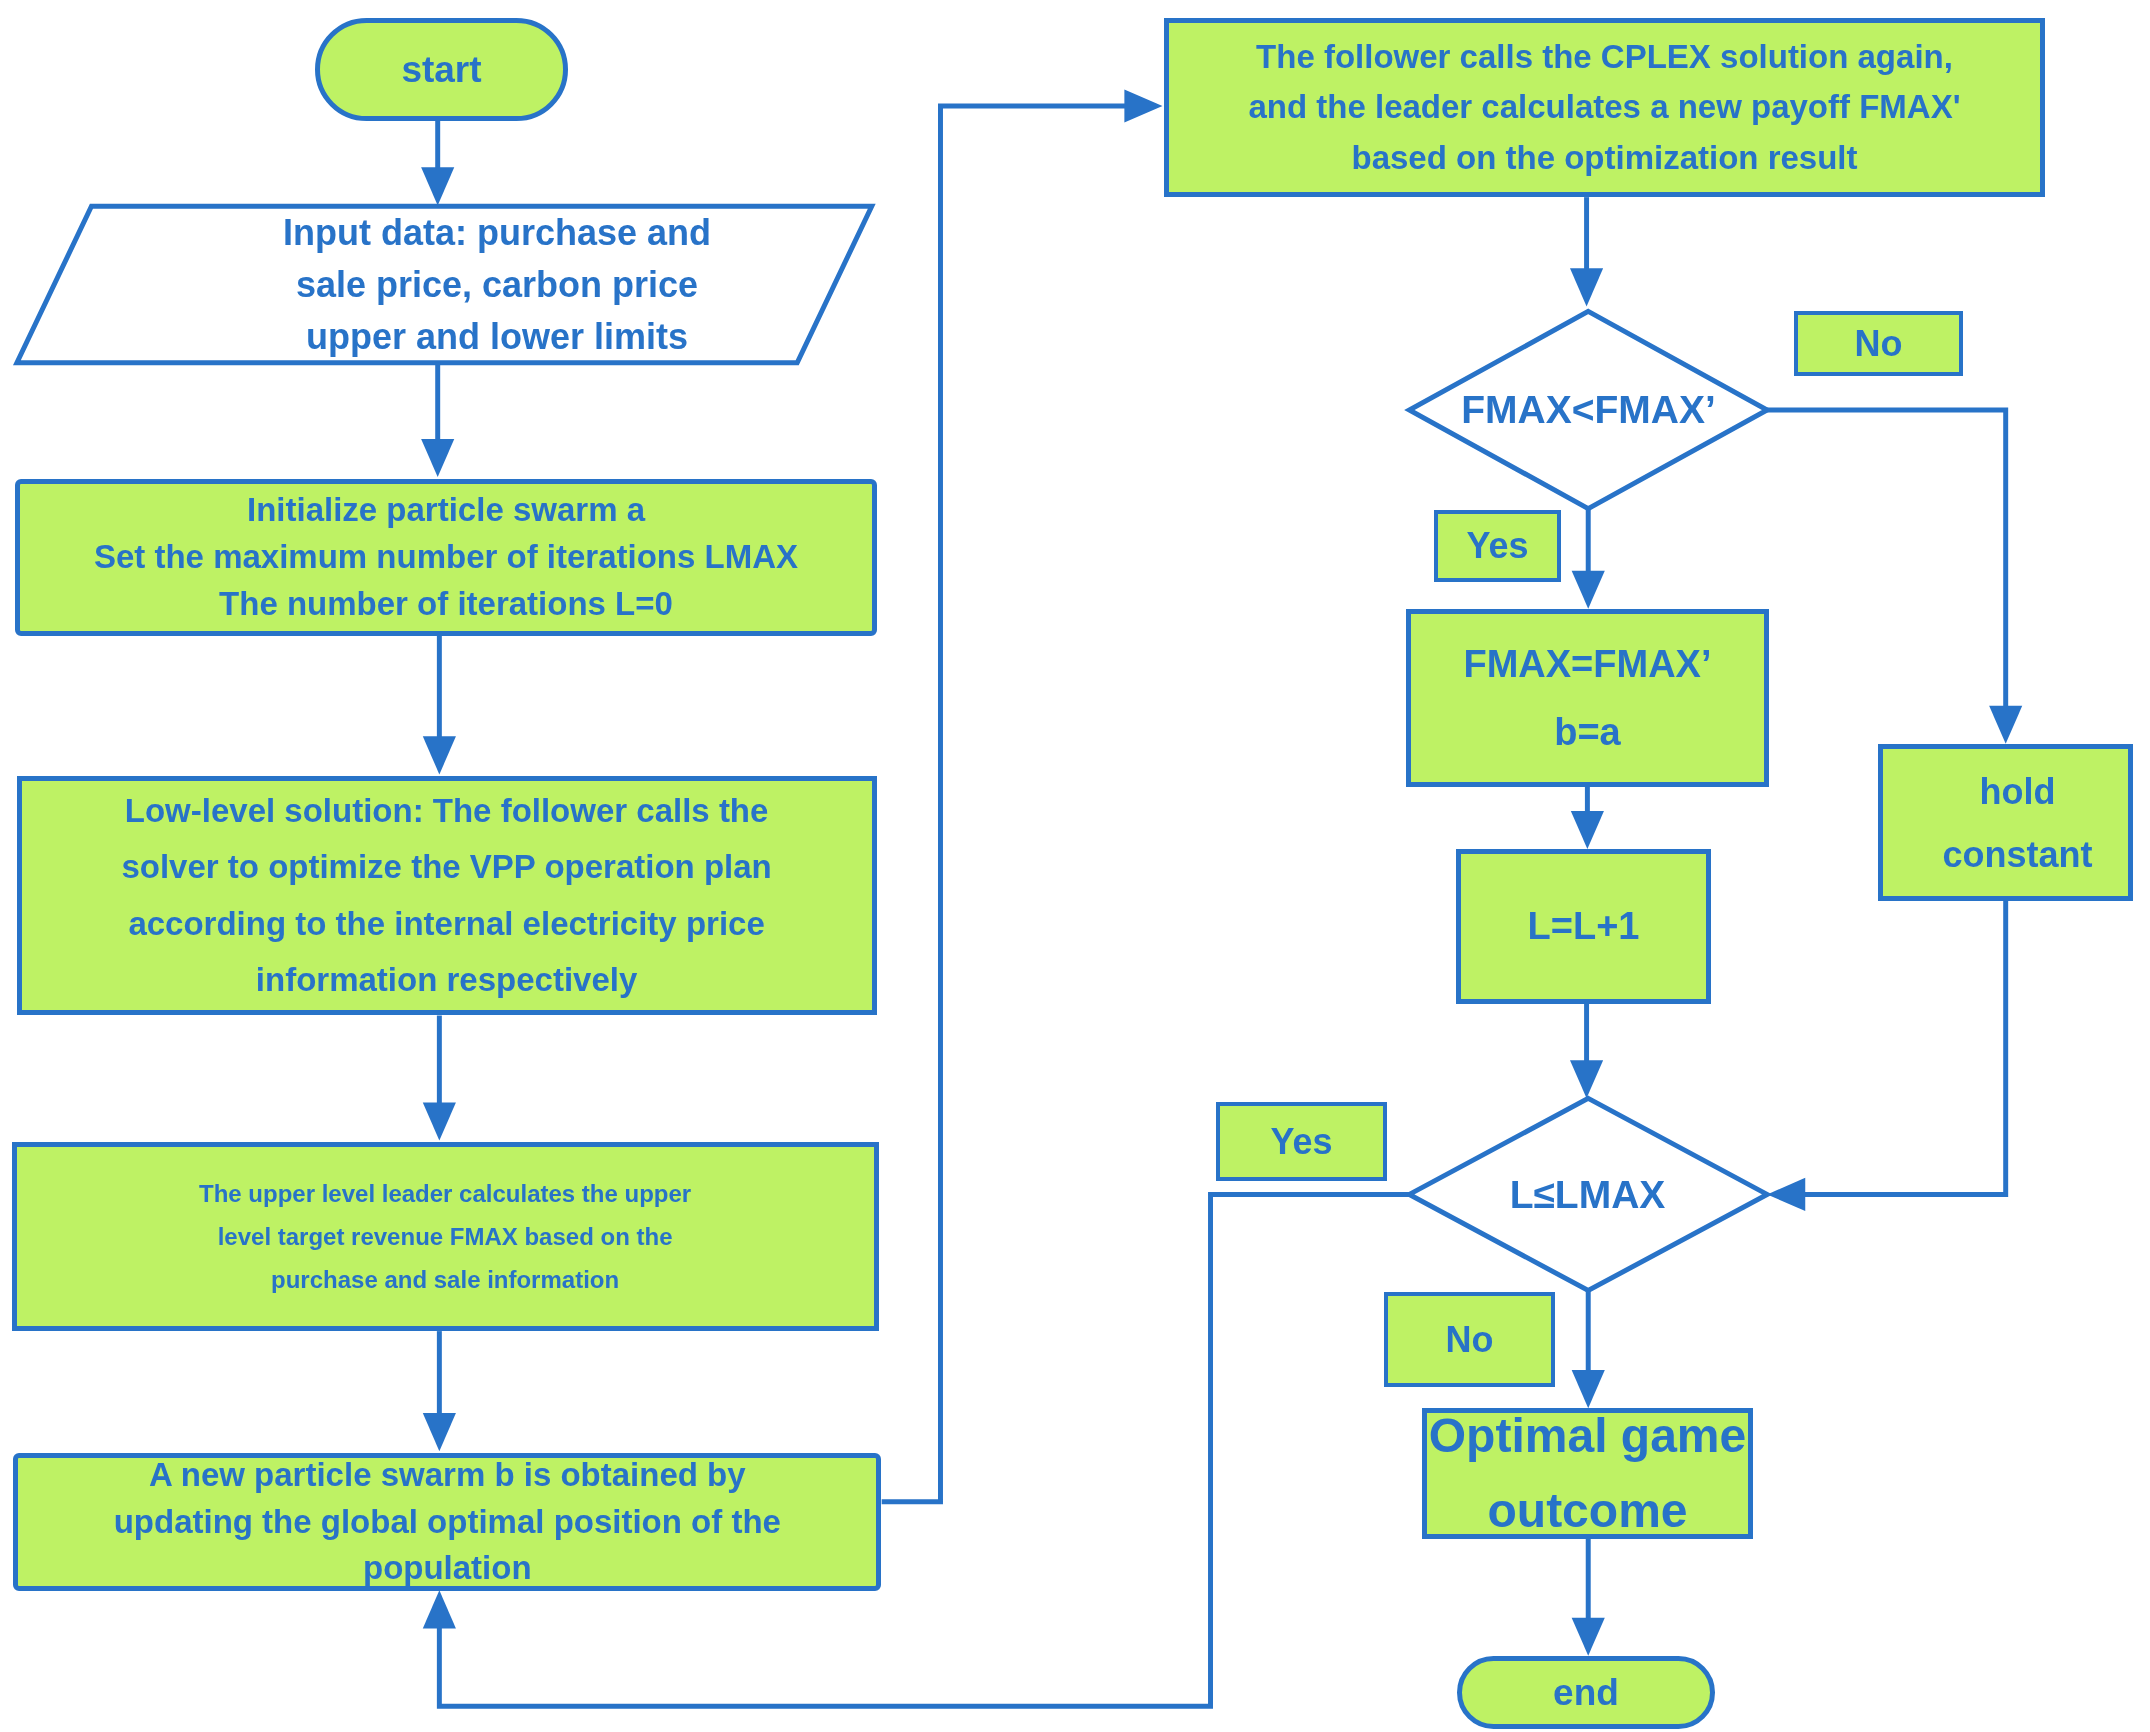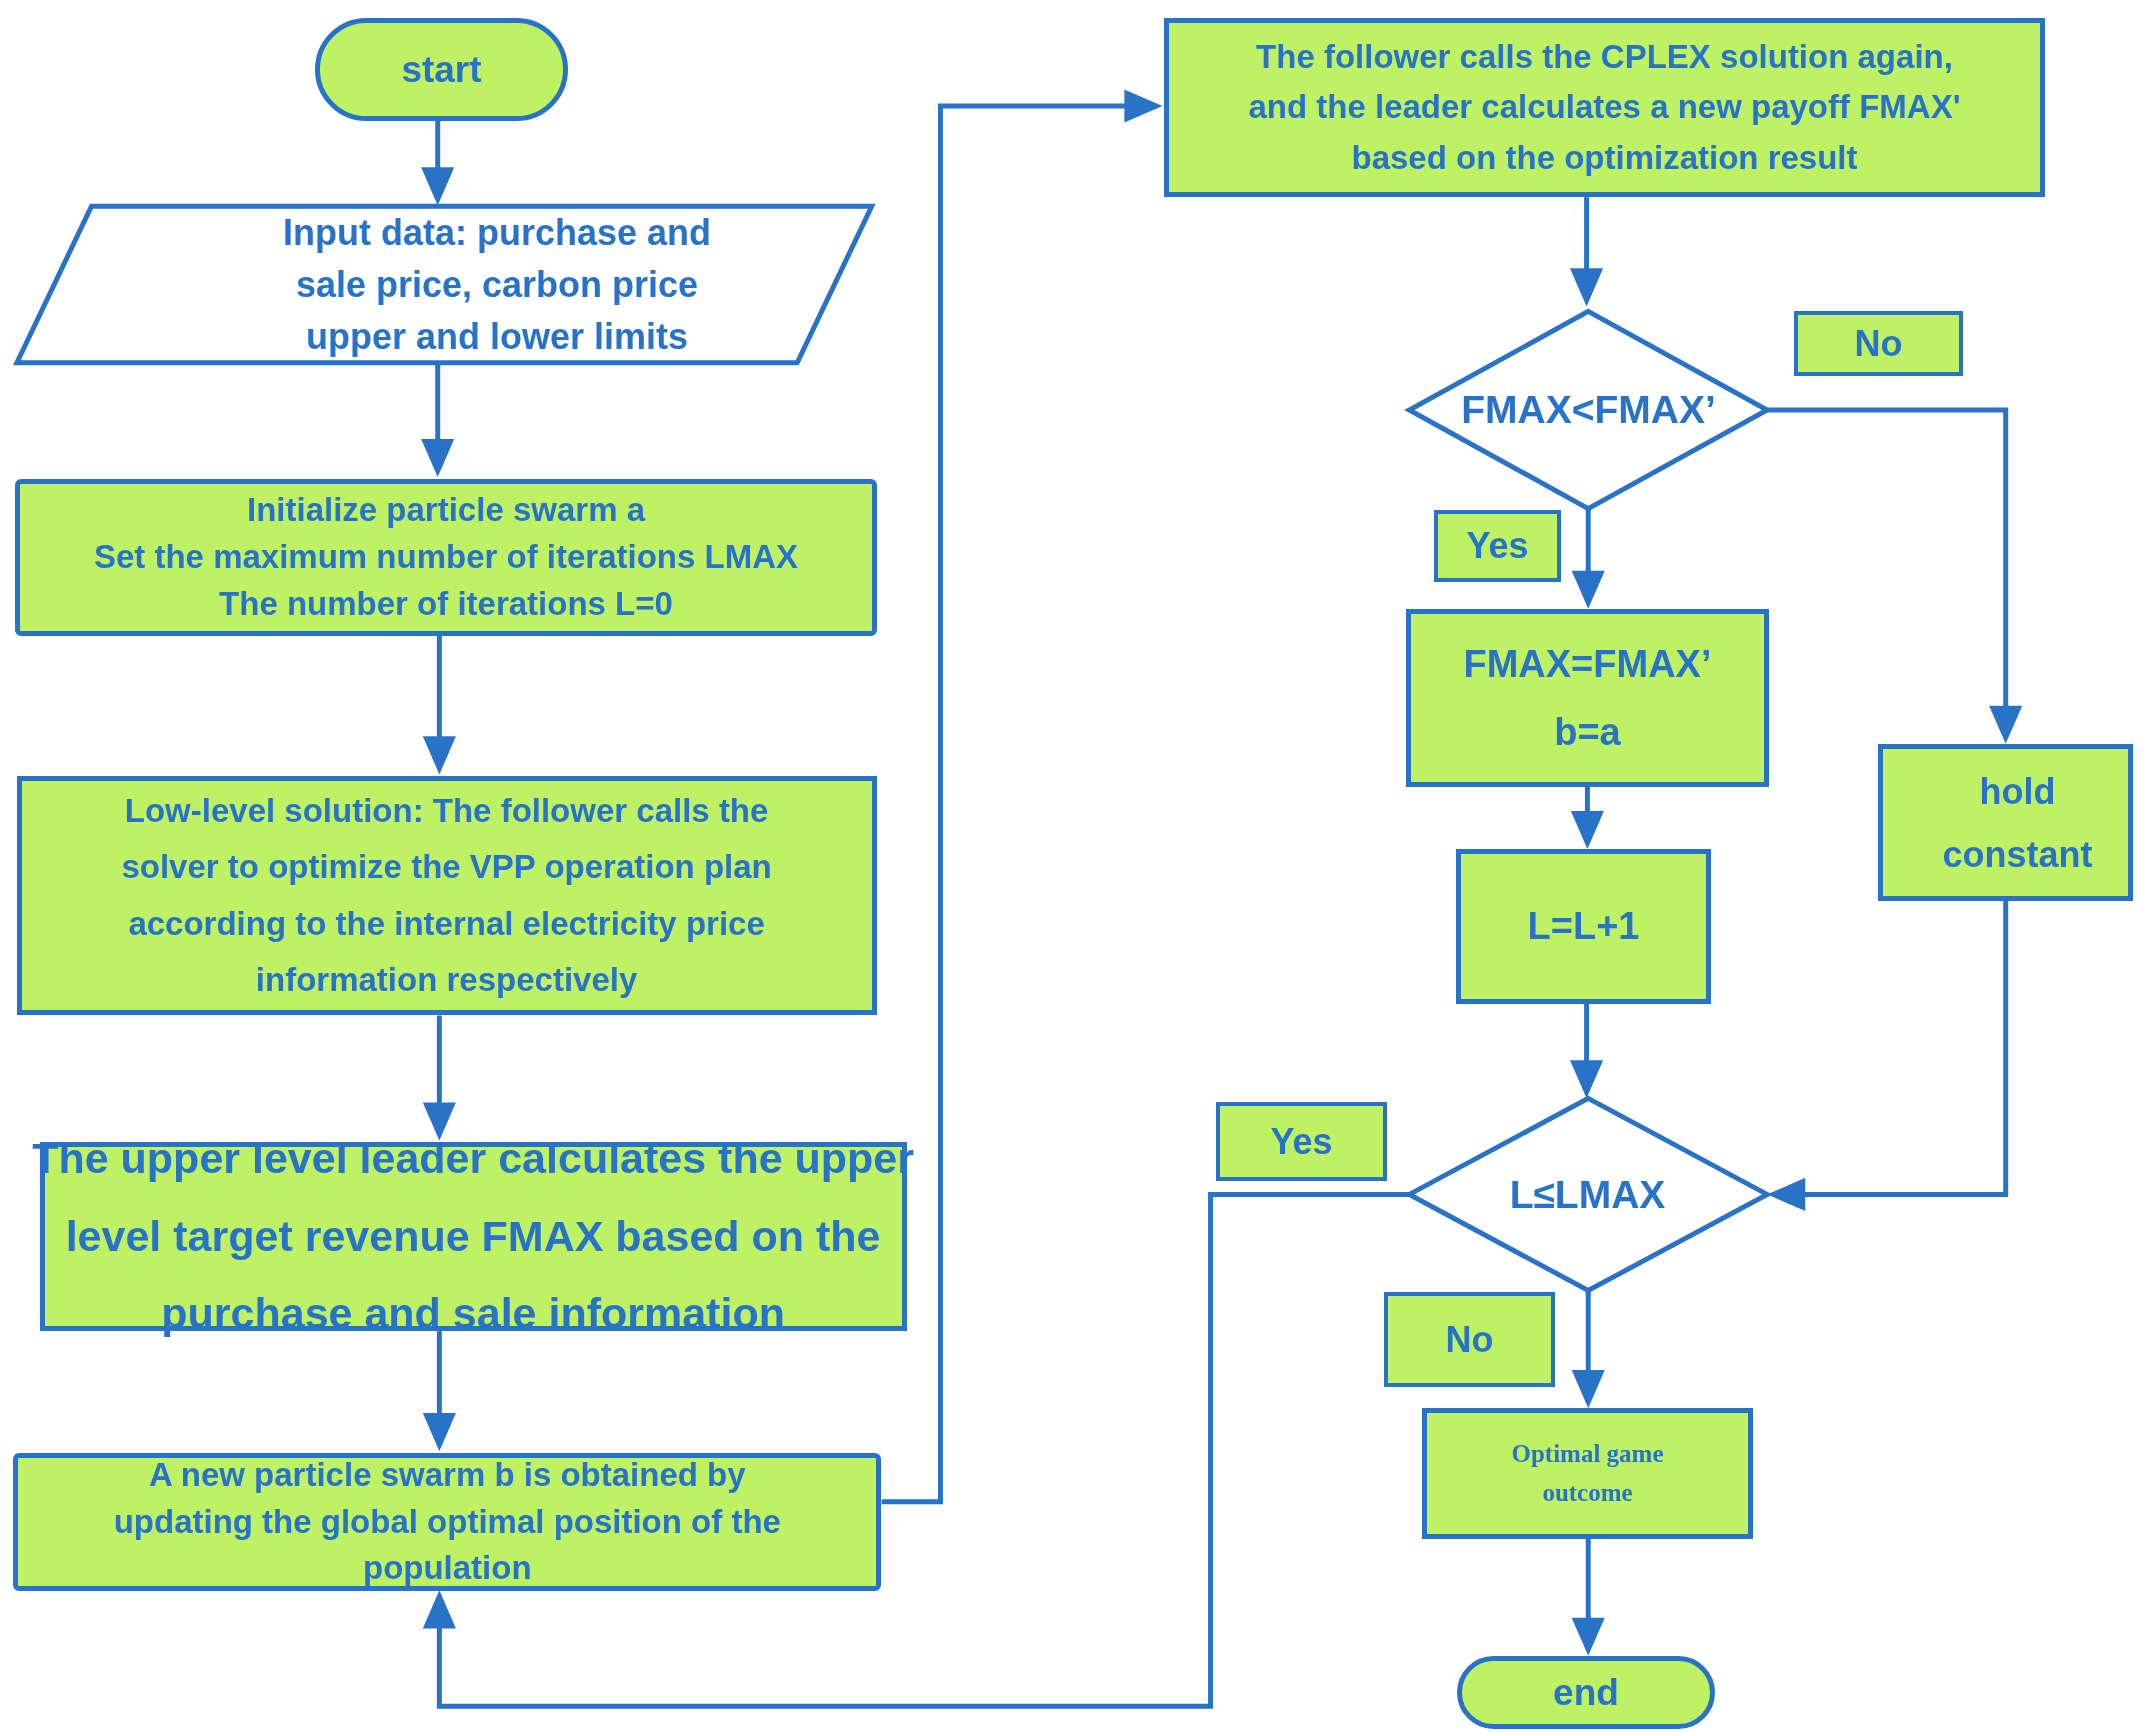--- a/index.html
+++ b/index.html
@@ -36,28 +36,28 @@
     justify-content: center;
     text-align: center;
     background: transparent;
     border: none;
   }
   .line { white-space: nowrap; }
   .stadium { border-radius: 58px; font-size: 37px; }
   .bigbox { font-size: 33px; line-height: 1.42; border-radius: 6px; }
   .cplexbox { font-size: 33px; line-height: 1.53; }
   .lowbox { font-size: 33px; line-height: 1.70; }
-  .upbox { font-size: 43px; line-height: 1.80; margin-left: 28px; }
+  .upbox { font-size: 24px; line-height: 1.80; }
   .parabox { font-size: 36px; line-height: 1.45; }
   .label-sm { font-size: 36px; }
   .diamond-text { font-size: 39px; white-space: nowrap; }
   .fmaxbox { font-size: 38px; line-height: 1.80; }
   .holdbox { font-size: 36px; line-height: 1.75; padding-left: 24px; }
   .incbox { font-size: 38px; }
-  .optbox { font-size: 25px; line-height: 1.55; font-family: Liberation Serif, serif; }
+  .optbox { font-size: 48px; line-height: 1.55; }
 </style>
 </head>
 <body>
 
 <div id="canvas">
 
   <svg id="wires" viewBox="0 0 2596 2091" xmlns="http://www.w3.org/2000/svg">
 
     <polygon class="shape" points="110,249 1052,249 962,438 20,438"></polygon>
     <polygon class="shape" points="1917,376 2133,495 1917,614 1701,495"></polygon>

